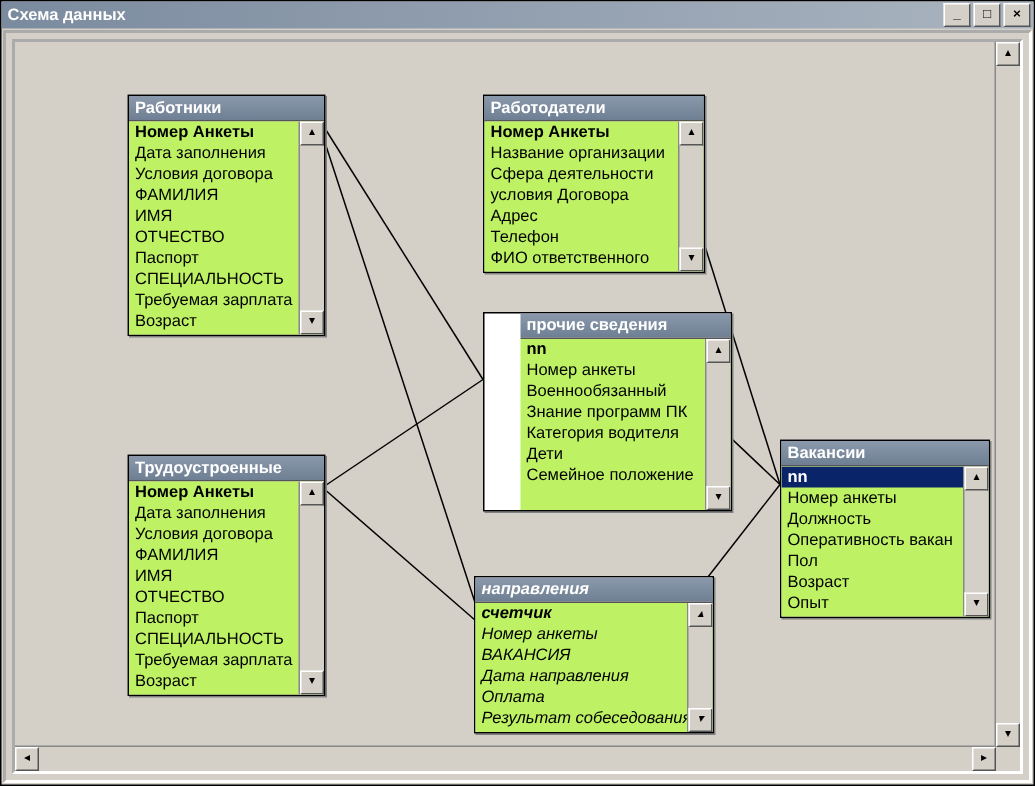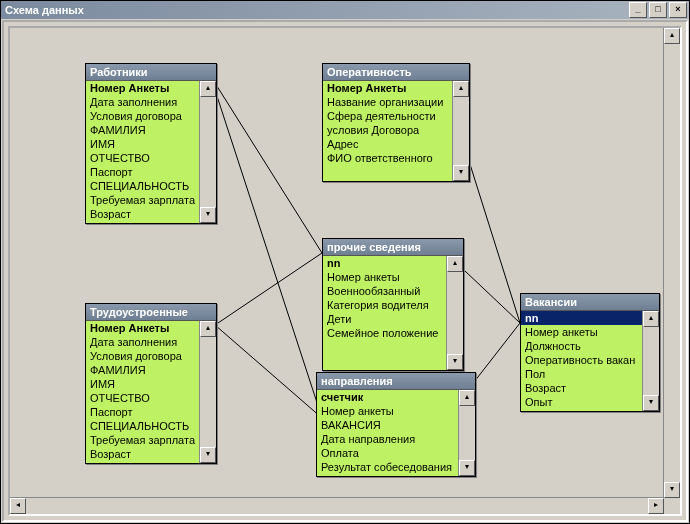--- a/index.html
+++ b/index.html
@@ -208,44 +208,46 @@
                 <div class="field">Возраст</div>
               </div>
             <div class="vscroll">
               <div class="sbtn up">▴</div>
               <div class="sbtn down">▾</div>
             </div>
           </div>
         </div>
 
         <div class="tbl" style="left:312px; top:35px; width:146px;">
-          <div class="tbl-head">Оперативность</div>
+          <div class="tbl-head">Работодатели</div>
           <div class="tbl-body" style="height:100px;">
             <div>
                 <div class="field bold">Номер Анкеты</div>
                 <div class="field">Название организации</div>
                 <div class="field">Сфера деятельности</div>
                 <div class="field">условия Договора</div>
                 <div class="field">Адрес</div>
+                <div class="field">Телефон</div>
                 <div class="field">ФИО ответственного</div>
               </div>
             <div class="vscroll">
               <div class="sbtn up">▴</div>
               <div class="sbtn down">▾</div>
             </div>
           </div>
         </div>
 
-        <div class="tbl" style="left:312px; top:210px; width:140px;">
+        <div class="tbl" style="left:312px; top:180px; width:140px;padding-left:24px;">
           <div class="tbl-head">прочие сведения</div>
           <div class="tbl-body" style="height:114px;">
             <div>
                 <div class="field bold">nn</div>
                 <div class="field">Номер анкеты</div>
                 <div class="field">Военнообязанный</div>
+                <div class="field">Знание программ ПК</div>
                 <div class="field">Категория водителя</div>
                 <div class="field">Дети</div>
                 <div class="field">Семейное положение</div>
               </div>
             <div class="vscroll">
               <div class="sbtn up">▴</div>
               <div class="sbtn down">▾</div>
             </div>
           </div>
         </div>
@@ -265,21 +267,21 @@
                 <div class="field">Требуемая зарплата</div>
                 <div class="field">Возраст</div>
               </div>
             <div class="vscroll">
               <div class="sbtn up">▴</div>
               <div class="sbtn down">▾</div>
             </div>
           </div>
         </div>
 
-        <div class="tbl" style="left:306px; top:344px; width:158px;">
+        <div class="tbl" style="left:306px; top:356px; width:158px;font-style:italic;">
           <div class="tbl-head">направления</div>
           <div class="tbl-body" style="height:86px;">
             <div>
                 <div class="field bold">счетчик</div>
                 <div class="field">Номер анкеты</div>
                 <div class="field">ВАКАНСИЯ</div>
                 <div class="field">Дата направления</div>
                 <div class="field">Оплата</div>
                 <div class="field">Результат собеседования</div>
               </div>

